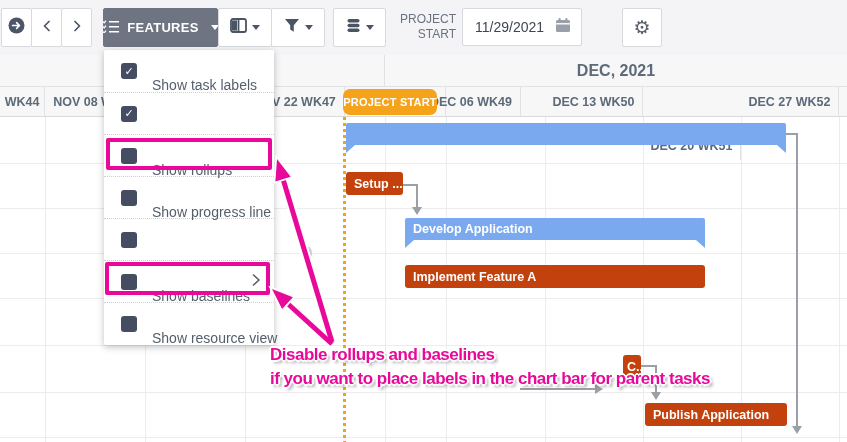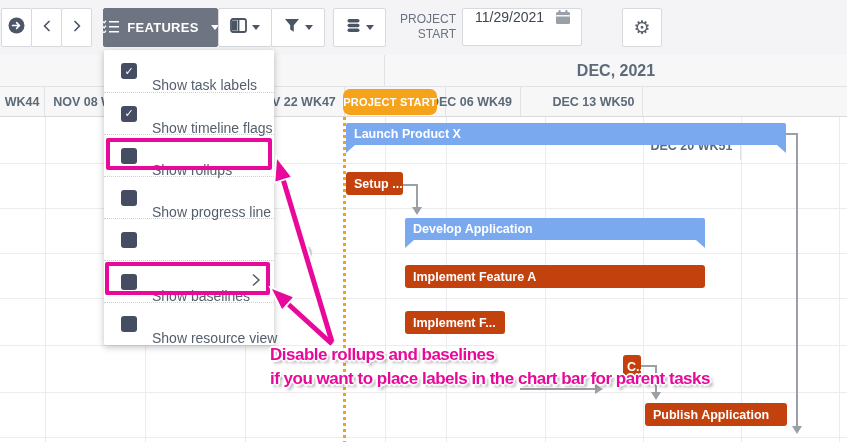--- a/index.html
+++ b/index.html
@@ -12,21 +12,21 @@
   .btn-group{position:absolute;left:2px;top:8px;display:flex;}
   .btn-group .gbtn{width:31px;height:39px;background:#fff;border:1px solid #d7d9dd;margin-left:-1px;
         display:flex;align-items:center;justify-content:center;box-sizing:border-box;border-radius:2px;cursor:pointer;}
   .features-btn{position:absolute;left:103px;top:8px;width:115px;height:39px;background:#6e7482;border:1px solid #6e7482;
         border-radius:2px;display:flex;align-items:center;justify-content:center;gap:7px;box-sizing:border-box;cursor:pointer;}
   .features-btn span.lbl{color:#fff;font-size:13px;font-weight:bold;letter-spacing:.3px;}
   .caret{width:0;height:0;border-left:4px solid transparent;border-right:4px solid transparent;border-top:5px solid #4a5568;margin-left:5px;}
   .caret.white{border-top-color:#fff;}
   .ps-label{position:absolute;left:384px;top:12px;width:72px;text-align:right;font-size:12px;line-height:15px;color:#6a7380;}
   .date-box{position:absolute;left:462px;top:8px;width:120px;height:38px;background:#fff;border:1px solid #d7d9dd;border-radius:2px;
-        box-sizing:border-box;display:flex;align-items:flex-start;justify-content:space-between;padding:0 10px 0 12px;cursor:text;}
+        box-sizing:border-box;display:flex;align-items:center;justify-content:space-between;padding:0 10px 0 12px;cursor:text;}
   .date-box .dtxt{font-size:14px;color:#3f4652;}
   .gear-btn{left:622px;width:40px;}
   .gear-glyph{font-size:19px;color:#5a616d;line-height:1;}
 
   
   .month-row{position:absolute;left:0;top:55px;width:847px;height:32px;background:#f7f7f8;border-bottom:1px solid #e1e2e6;box-sizing:border-box;}
   .mcell{position:absolute;top:0;height:31px;display:flex;align-items:center;justify-content:center;
          font-size:16px;font-weight:bold;color:#5c6a79;box-sizing:border-box;}
   .week-row{position:absolute;left:0;top:87px;width:847px;height:30px;background:#f7f7f8;border-bottom:1px solid #d9dadd;box-sizing:border-box;}
   .wcell{position:absolute;top:0;height:29px;display:flex;align-items:center;justify-content:center;
@@ -170,20 +170,21 @@
 
   <div class="week-row">
     <div class="wcell" style="left:0;width:45px;">WK44</div>
     <div class="wcell" style="left:45px;width:100px;">NOV 08 WK45</div>
     <div class="wcell" style="left:145px;width:100px;">NOV 15 WK46</div>
     <div class="wcell" style="left:245px;width:100px;">NOV 22 WK47</div>
     <div class="wcell" style="left:345px;width:101px;"></div>
     <div class="wcell" style="left:422px;width:99px;">DEC 06 WK49</div>
     <div class="wcell" style="left:545px;width:98px;">DEC 13 WK50</div>
     <div class="wcell" style="left:643px;width:98px;margin-top:44px;">DEC 20 WK51</div>
+    <div class="wcell" style="left:741px;width:98px;">DEC 27 WK52</div>
   </div>
 
   <div class="ps-badge">PROJECT START</div>
 
   <div>
     <div class="gridv" style="left:45px;"></div>
     <div class="gridv" style="left:145px;"></div>
     <div class="gridv" style="left:245px;"></div>
     <div class="gridv" style="left:385px;"></div>
     <div class="gridv" style="left:446px;"></div>
@@ -197,37 +198,33 @@
     <div class="gridh" style="top:298px;"></div>
     <div class="gridh" style="top:345px;"></div>
     <div class="gridh" style="top:392px;"></div>
     <div class="gridh" style="top:437px;"></div>
   </div>
 
   <div class="psline"></div>
   <div class="handle"></div>
 
   <div class="bar blue" style="left:346px;top:123px;width:440px;">
-    <span>Launch Product X</span>
     <i class="ptail tl"></i>
     <i class="ptail tr"></i>
   </div>
   <div class="bar green" style="left:346px;top:172px;width:57px;">
     <span>Setup ...</span>
   </div>
   <div class="bar blue" style="left:405px;top:218px;width:300px;">
     <span>Develop Application</span>
     <i class="ptail tl"></i>
     <i class="ptail tr"></i>
   </div>
   <div class="bar green" style="left:405px;top:265px;width:300px;">
     <span>Implement Feature A</span>
-  </div>
-  <div class="bar green" style="left:405px;top:311px;width:100px;">
-    <span>Implement F...</span>
   </div>
   <div class="bar green cbox" style="left:623px;top:355px;width:18px;">
     <span>C...</span>
   </div>
   <div class="bar green" style="left:645px;top:403px;width:142px;">
     <span>Publish Application</span>
   </div>
 
   <svg class="overlay" id="connectors">
     <path d="M403 185 H417 V208" fill="none" stroke="#9b9fa6" stroke-width="2"></path>
@@ -240,21 +237,20 @@
     <polygon points="595,384 595,394 603,389" fill="#9b9fa6"></polygon>
   </svg>
 
   <div class="menu">
     <div class="mi">
       <span class="cb checked"></span>
       <span class="mlabel">Show task labels</span>
     </div>
     <div class="mi">
       <span class="cb checked"></span>
-      <span class="mlabel">Show timeline flags</span>
     </div>
     <div class="mi">
       <span class="cb"></span>
       <span class="mlabel">Show rollups</span>
     </div>
     <div class="mi">
       <span class="cb"></span>
       <span class="mlabel">Show progress line</span>
     </div>
     <div class="mi">

